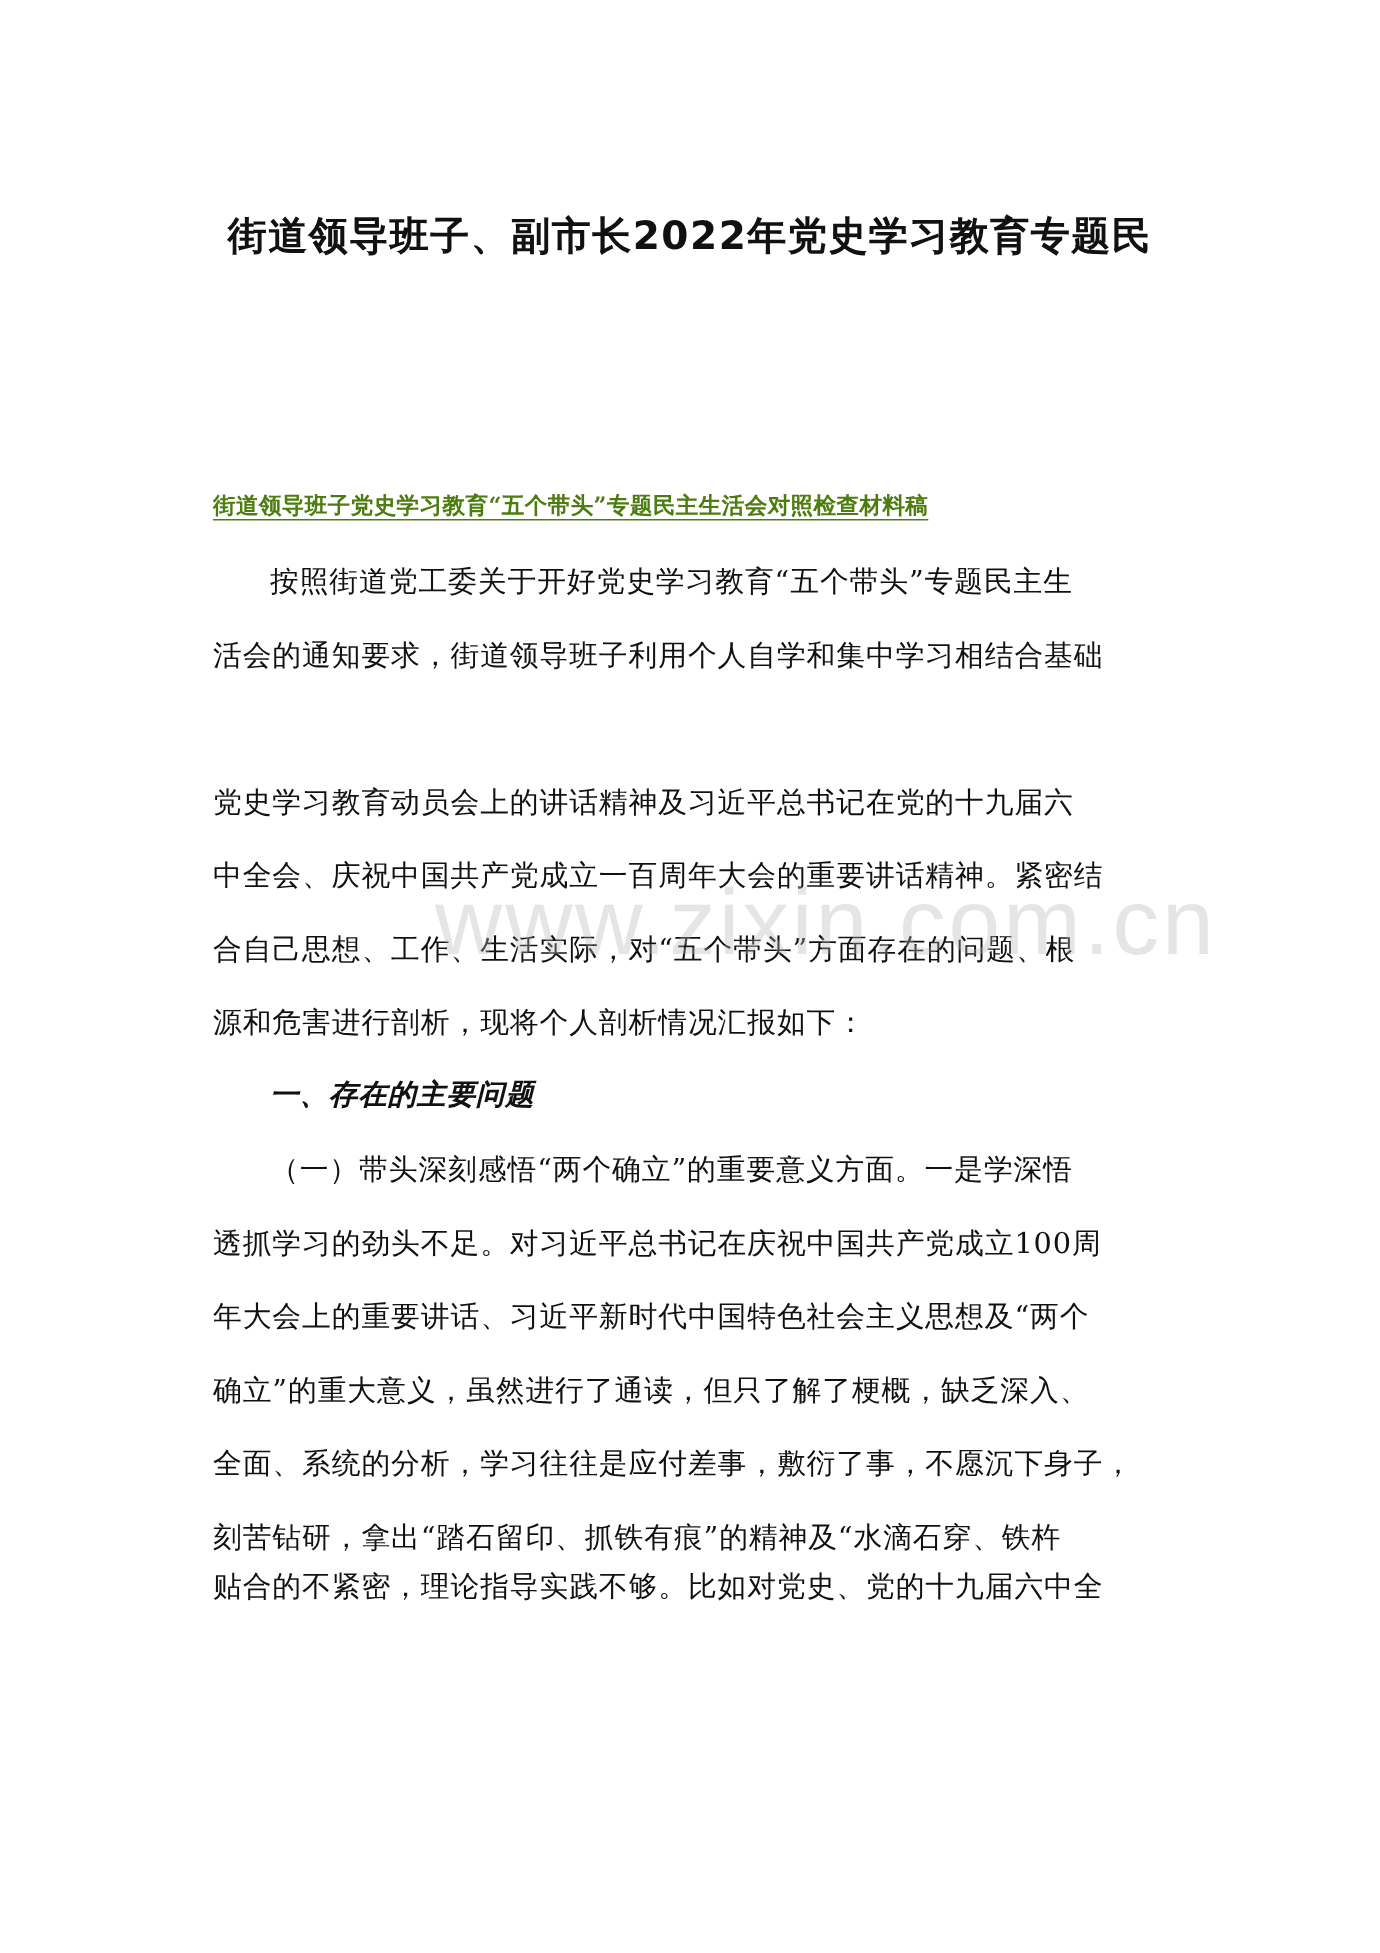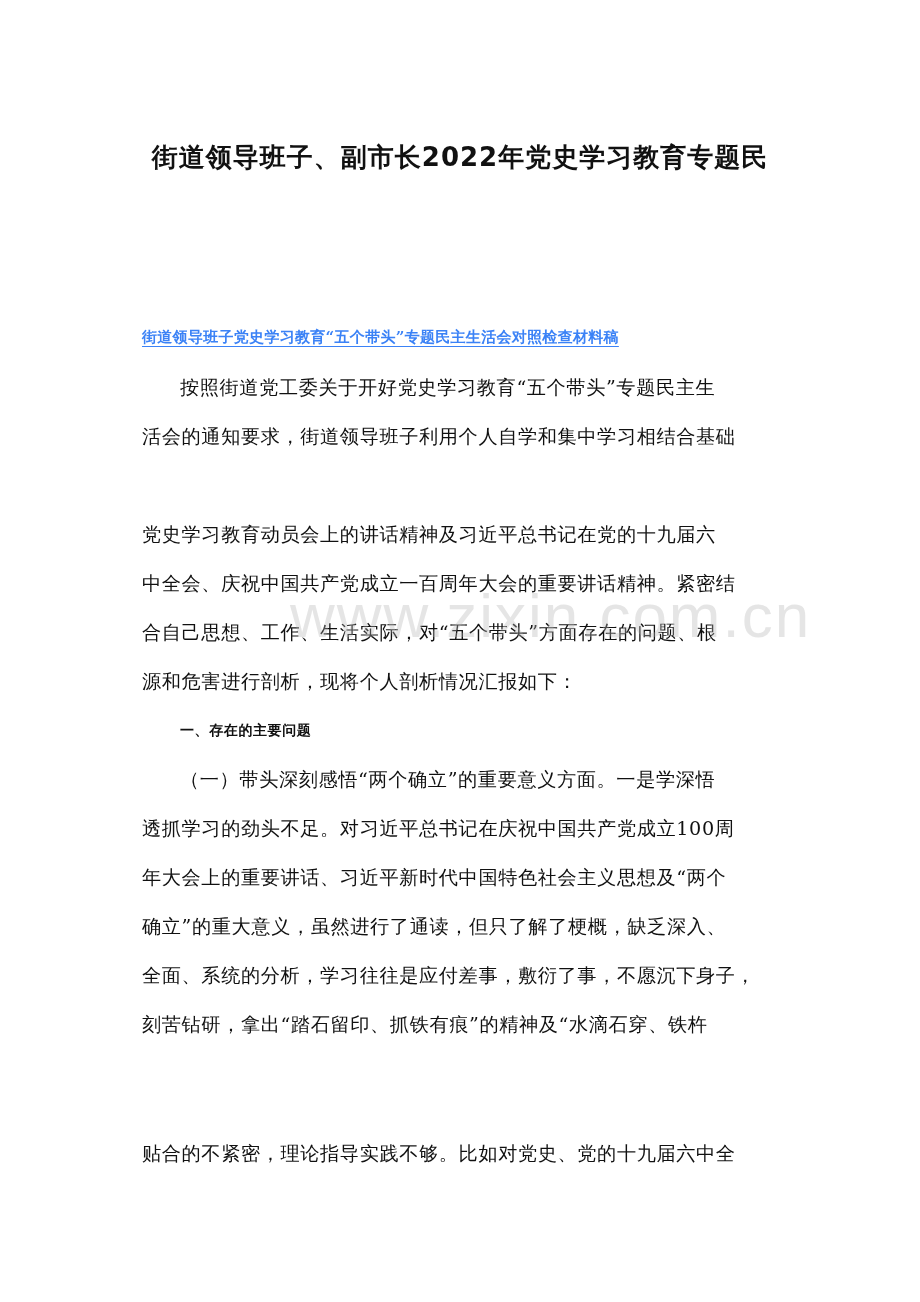--- a/index.html
+++ b/index.html
@@ -5,26 +5,26 @@
   html, body { margin:0; padding:0; background:#ffffff; }
   body { width:920px; height:1302px; position:relative; overflow:hidden;
          font-family:"DejaVu Serif","Liberation Serif",serif; color:#111; }
   .page { position:absolute; left:0; top:0; width:920px; height:924px; background:#fff; }
   .title { position:absolute; left:100px; width:720px; text-align:center;
            font-family:"DejaVu Sans","Liberation Sans",sans-serif; font-weight:bold;
            font-size:26px; letter-spacing:1px; color:#111; }
   .title.l1 { top:140px; }
   .title.l2 { top:192px; }
   .subtitle { position:absolute; left:142px; top:328px; font-size:15px; font-weight:bold;
-              text-decoration:underline; text-underline-offset:4px; color:#3b82f6;
+              text-decoration:underline; text-underline-offset:4px; color:#4d7c0f;
               letter-spacing:0.3px; }
   .line { position:absolute; left:142px; font-size:19.2px; line-height:24px; white-space:nowrap;
           letter-spacing:0.6px; color:#111; }
   .line.indent { left:180px; }
-  .heading { font-family:"DejaVu Sans","Liberation Sans",sans-serif; font-weight:bold; font-size:14px; }
+  .heading { font-family:"DejaVu Sans","Liberation Sans",sans-serif; font-weight:bold; font-size:19px;font-style:italic; }
   .watermark { position:absolute; left:290px; top:580px; font-family:"Liberation Sans",sans-serif;
                font-size:62px; color:rgba(180,180,180,0.35); letter-spacing:2px; pointer-events:none; }
 </style>
 </head>
 <body>
 
 <div class="page">
   <div class="title l1">街道领导班子、副市长2022年党史学习教育专题民</div>
 
   <div class="subtitle">街道领导班子党史学习教育“五个带头”专题民主生活会对照检查材料稿</div>
@@ -37,16 +37,16 @@
   <div class="line" style="top:670px">源和危害进行剖析，现将个人剖析情况汇报如下：</div>
 
   <div class="line indent heading" style="top:718px">一、存在的主要问题</div>
 
   <div class="line indent" style="top:768px">（一）带头深刻感悟“两个确立”的重要意义方面。一是学深悟</div>
   <div class="line" style="top:817px">透抓学习的劲头不足。对习近平总书记在庆祝中国共产党成立100周</div>
   <div class="line" style="top:915px">确立”的重大意义，虽然进行了通读，但只了解了梗概，缺乏深入、</div>
   <div class="line" style="top:866px">年大会上的重要讲话、习近平新时代中国特色社会主义思想及“两个</div>
   <div class="line" style="top:964px">全面、系统的分析，学习往往是应付差事，敷衍了事，不愿沉下身子，</div>
   <div class="line" style="top:1013px">刻苦钻研，拿出“踏石留印、抓铁有痕”的精神及“水滴石穿、铁杵</div>
-  <div class="line" style="top:1142px">贴合的不紧密，理论指导实践不够。比如对党史、党的十九届六中全</div>
+  <div class="line" style="top:1046px">贴合的不紧密，理论指导实践不够。比如对党史、党的十九届六中全</div>
 
   <div class="watermark">www.zixin.com.cn</div>
 </div>
 
 </body></html>

